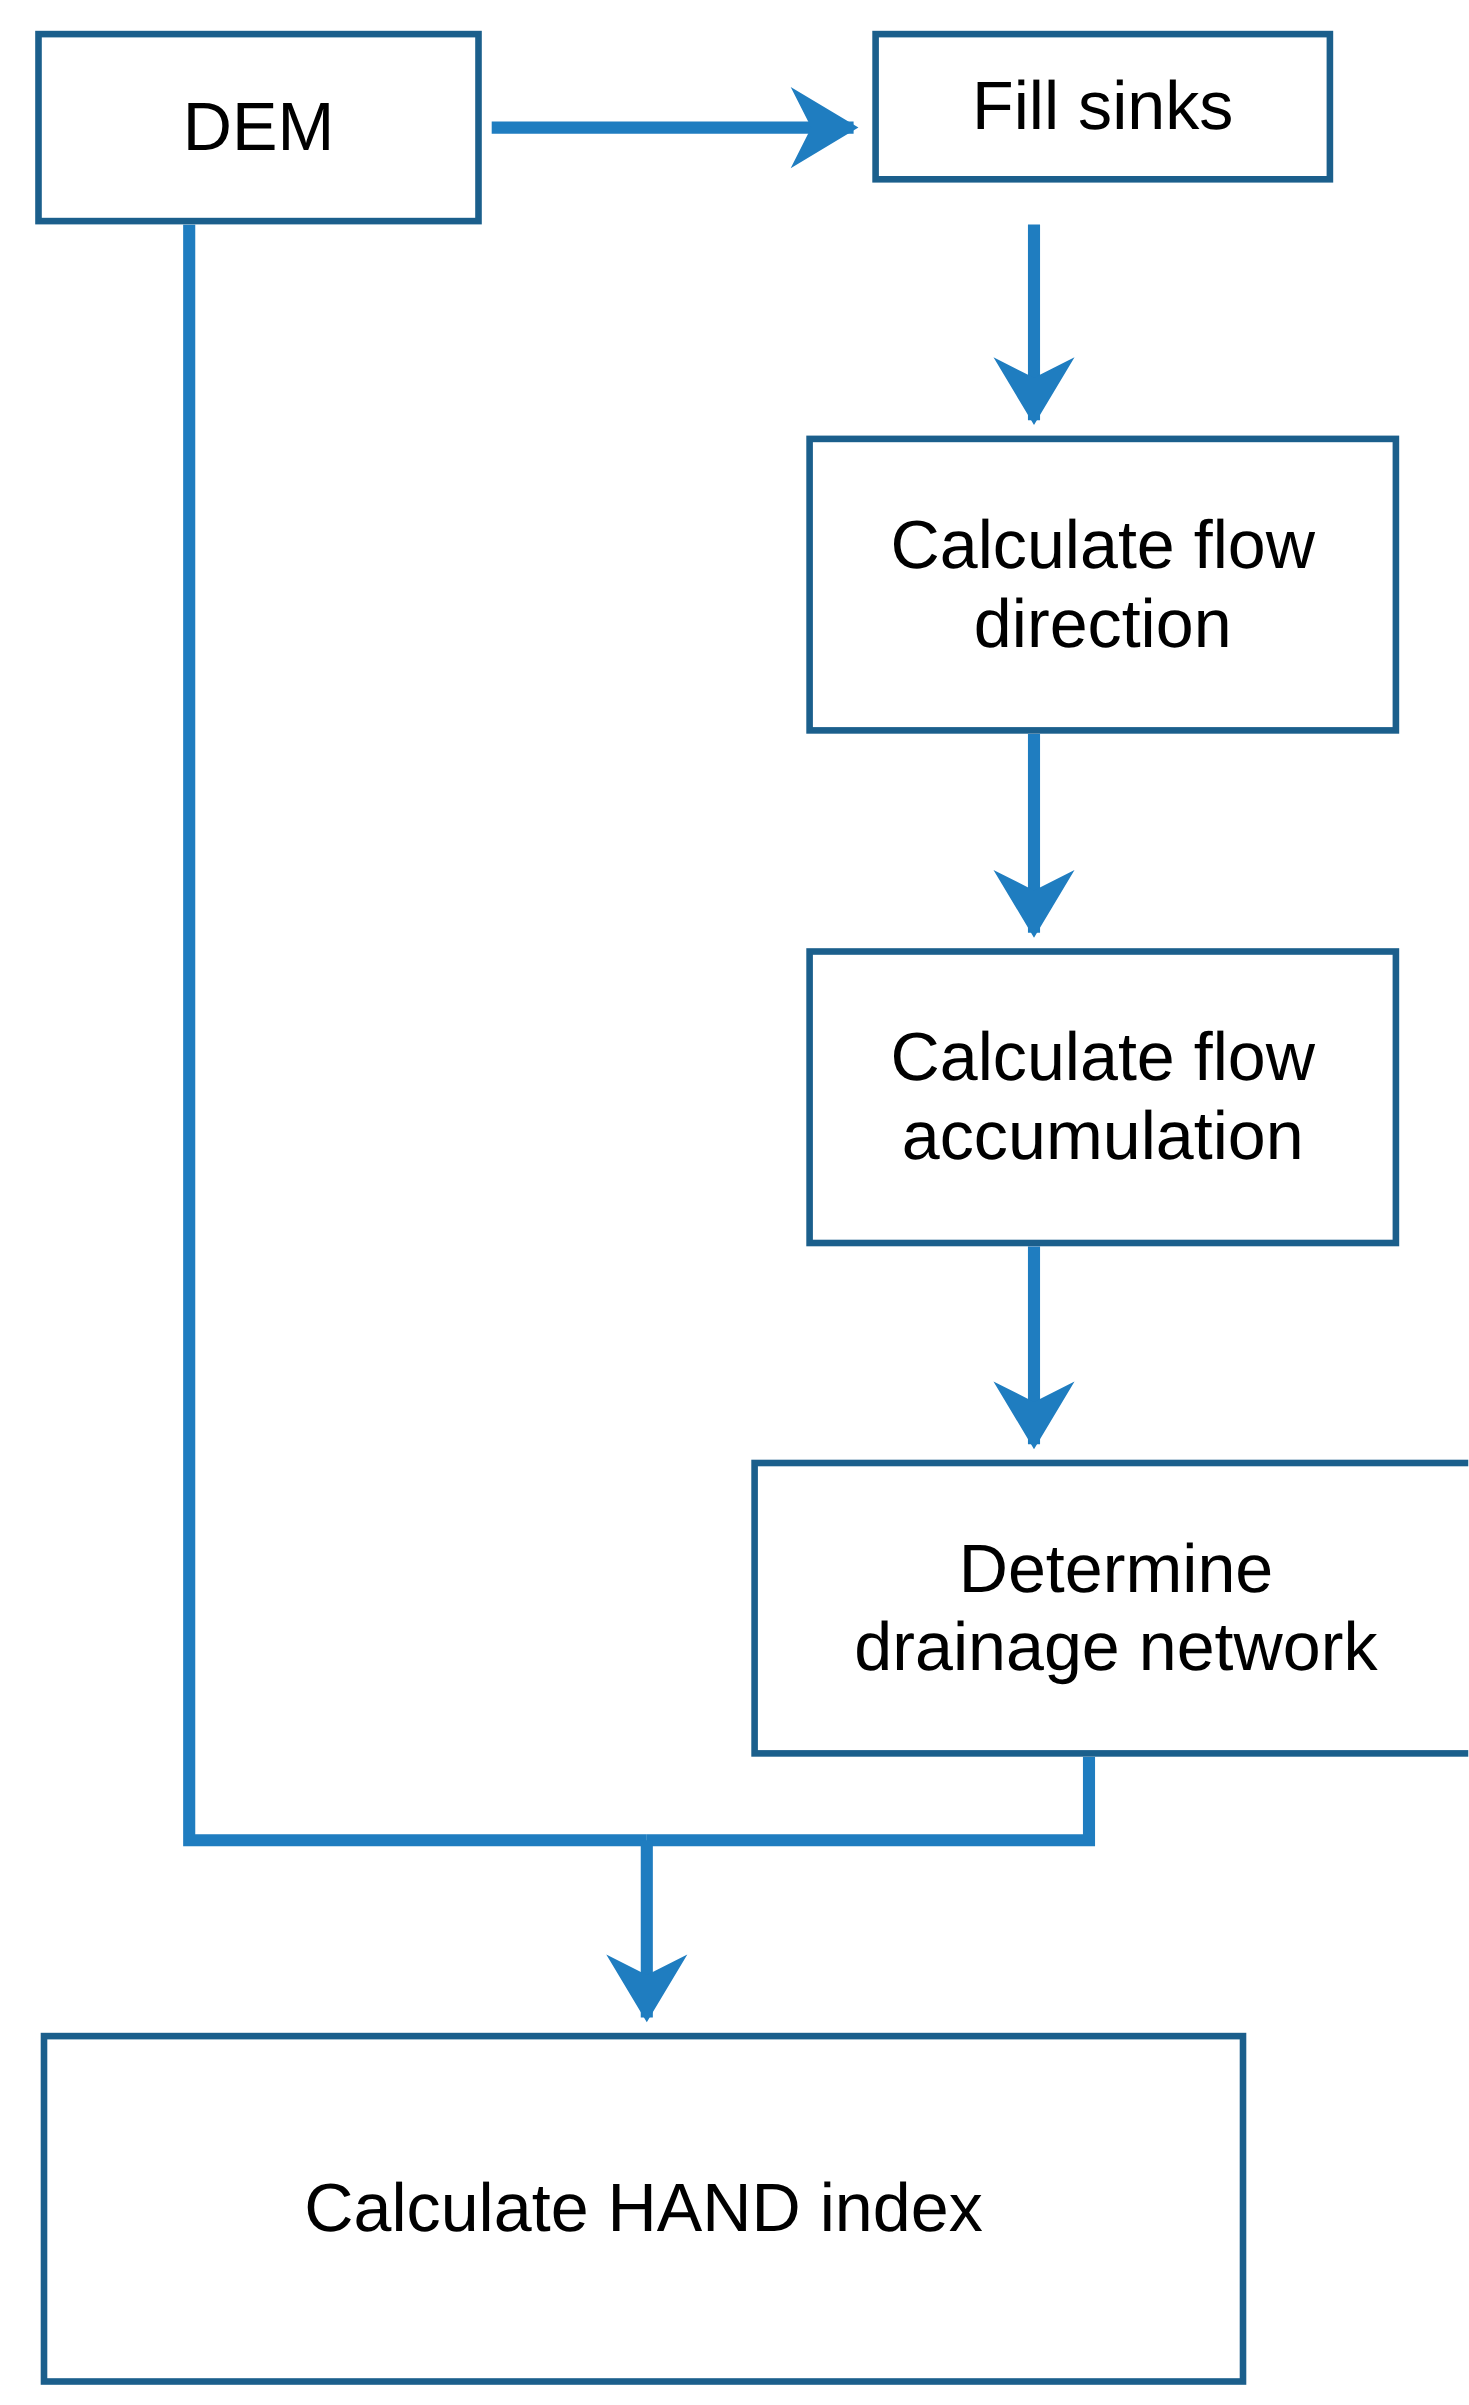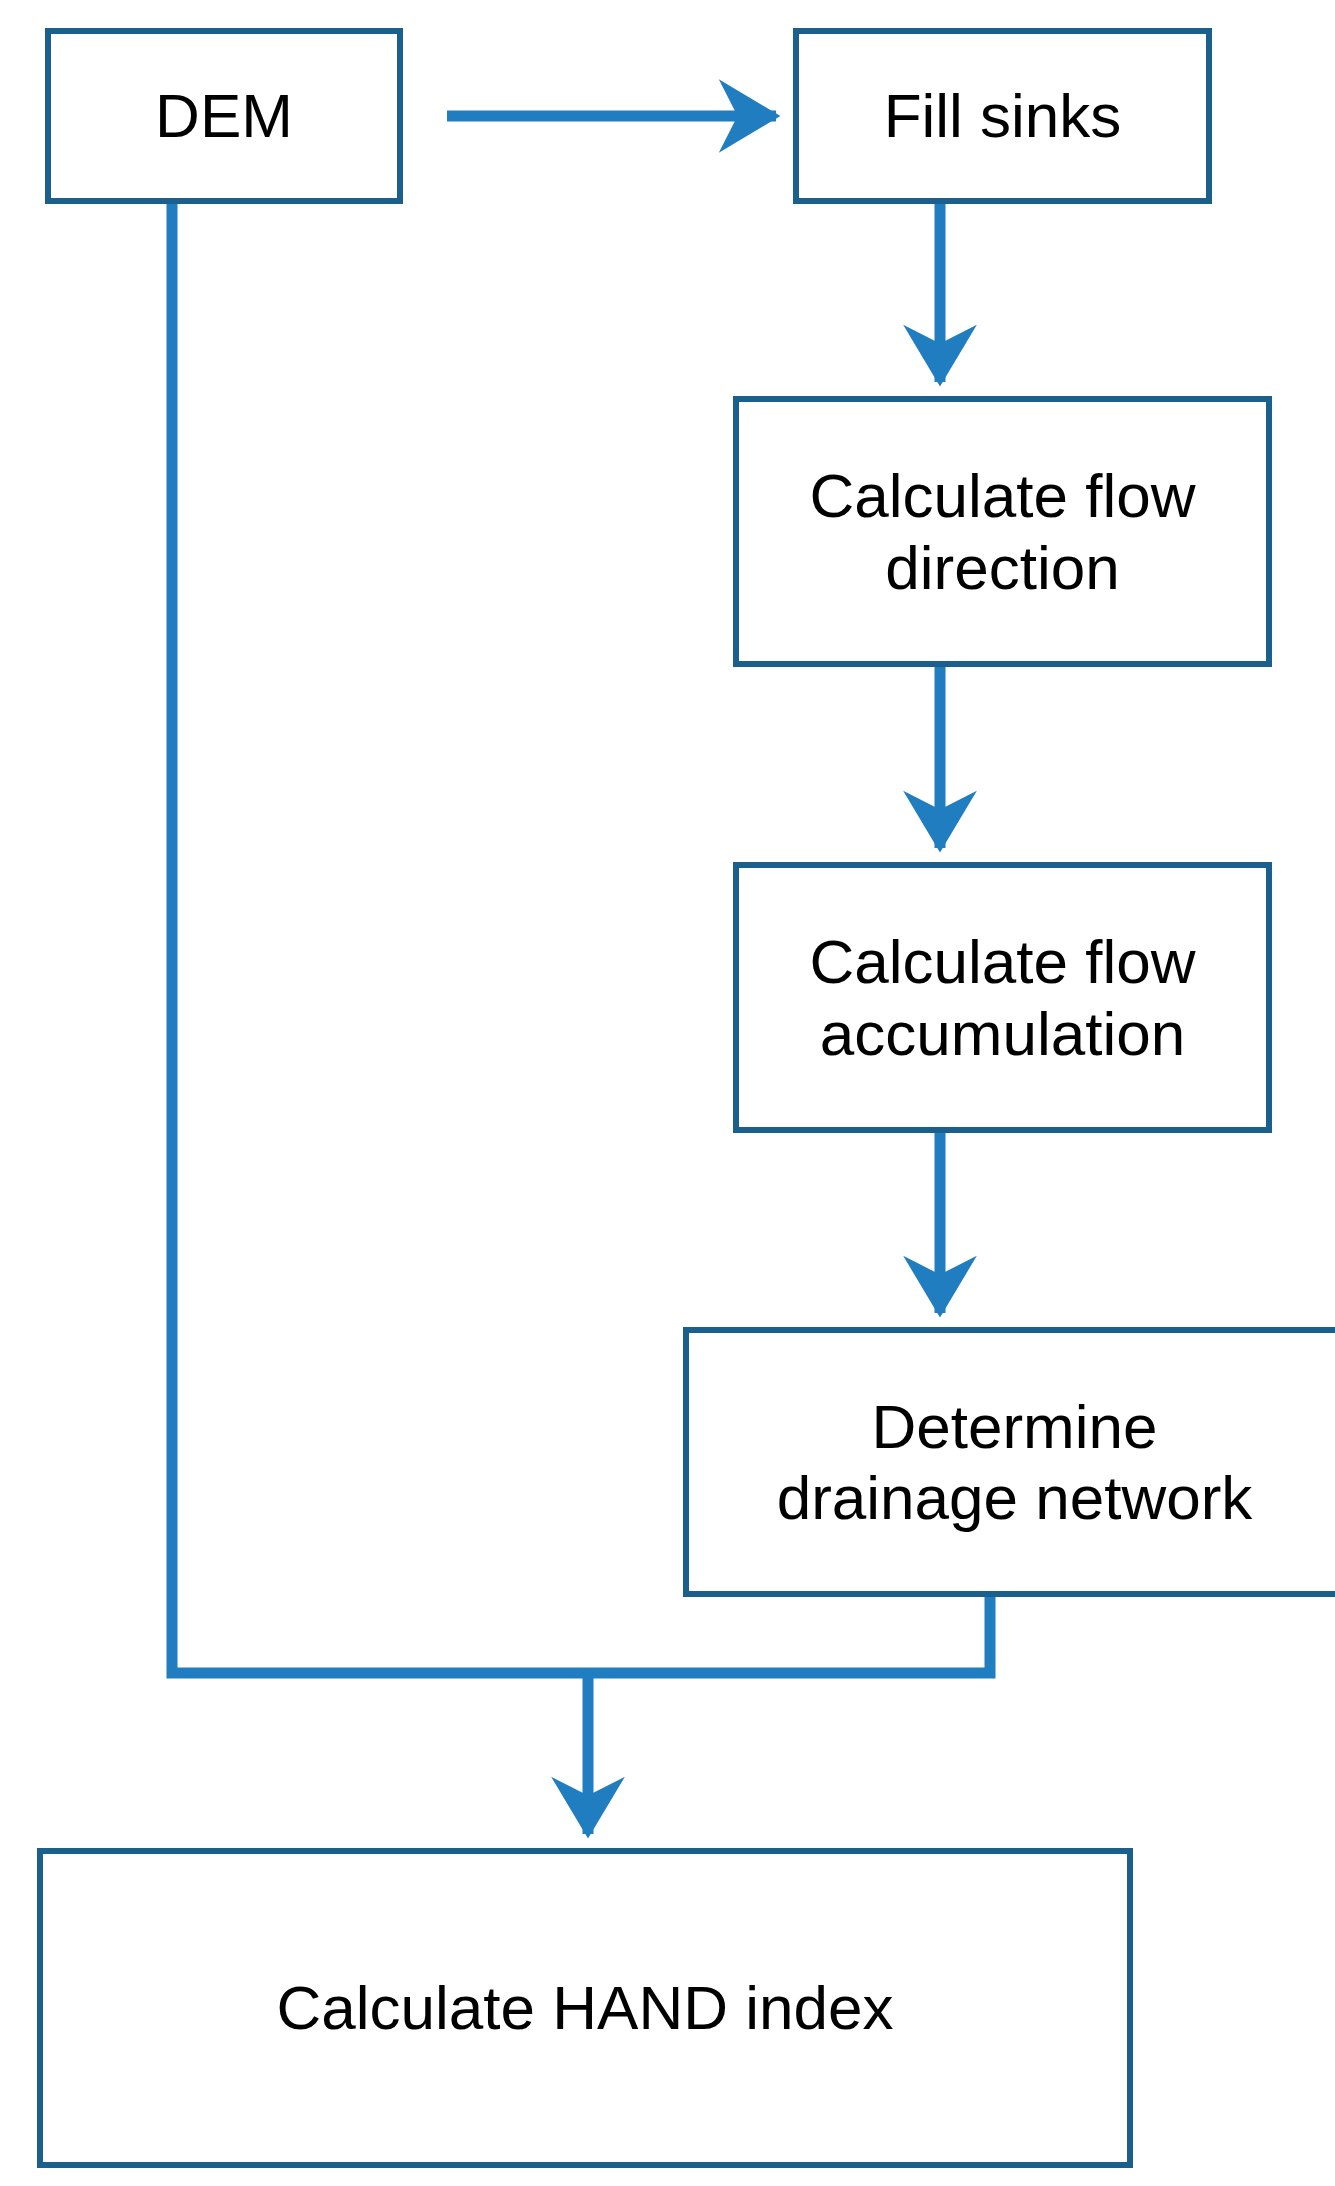--- a/index.html
+++ b/index.html
@@ -41,22 +41,22 @@
   .node .node-label {
     display: block;
     width: 100%;
     padding: 0 10px;
     box-sizing: border-box;
     line-height: 1.15;
     white-space: pre-line;
     color: #000000;
   }
   
-  #node-dem           { left: 45px;  top: 28px;   width: 358px; height: 176px; }
-  #node-fill-sinks    { left: 793px; top: 28px;   width: 419px; height: 176px; }
+  #node-dem           { left: 32px;  top: 28px;   width: 406px; height: 176px; }
+  #node-fill-sinks    { left: 793px; top: 28px;   width: 419px; height: 138px; }
   #node-flow-direction{ left: 733px; top: 396px;  width: 539px; height: 271px; }
   #node-flow-accum    { left: 733px; top: 862px;  width: 539px; height: 271px; }
   #node-drainage      { left: 683px; top: 1327px; width: 663px; height: 270px; }
   #node-hand          { left: 37px;  top: 1848px; width: 1096px; height: 320px; }
 
   #node-dem .node-label            { font-size: 62px; }
   #node-fill-sinks .node-label     { font-size: 62px; }
   #node-flow-direction .node-label { font-size: 62px; }
   #node-flow-accum .node-label     { font-size: 62px; }
   #node-drainage .node-label       { font-size: 62px; }

